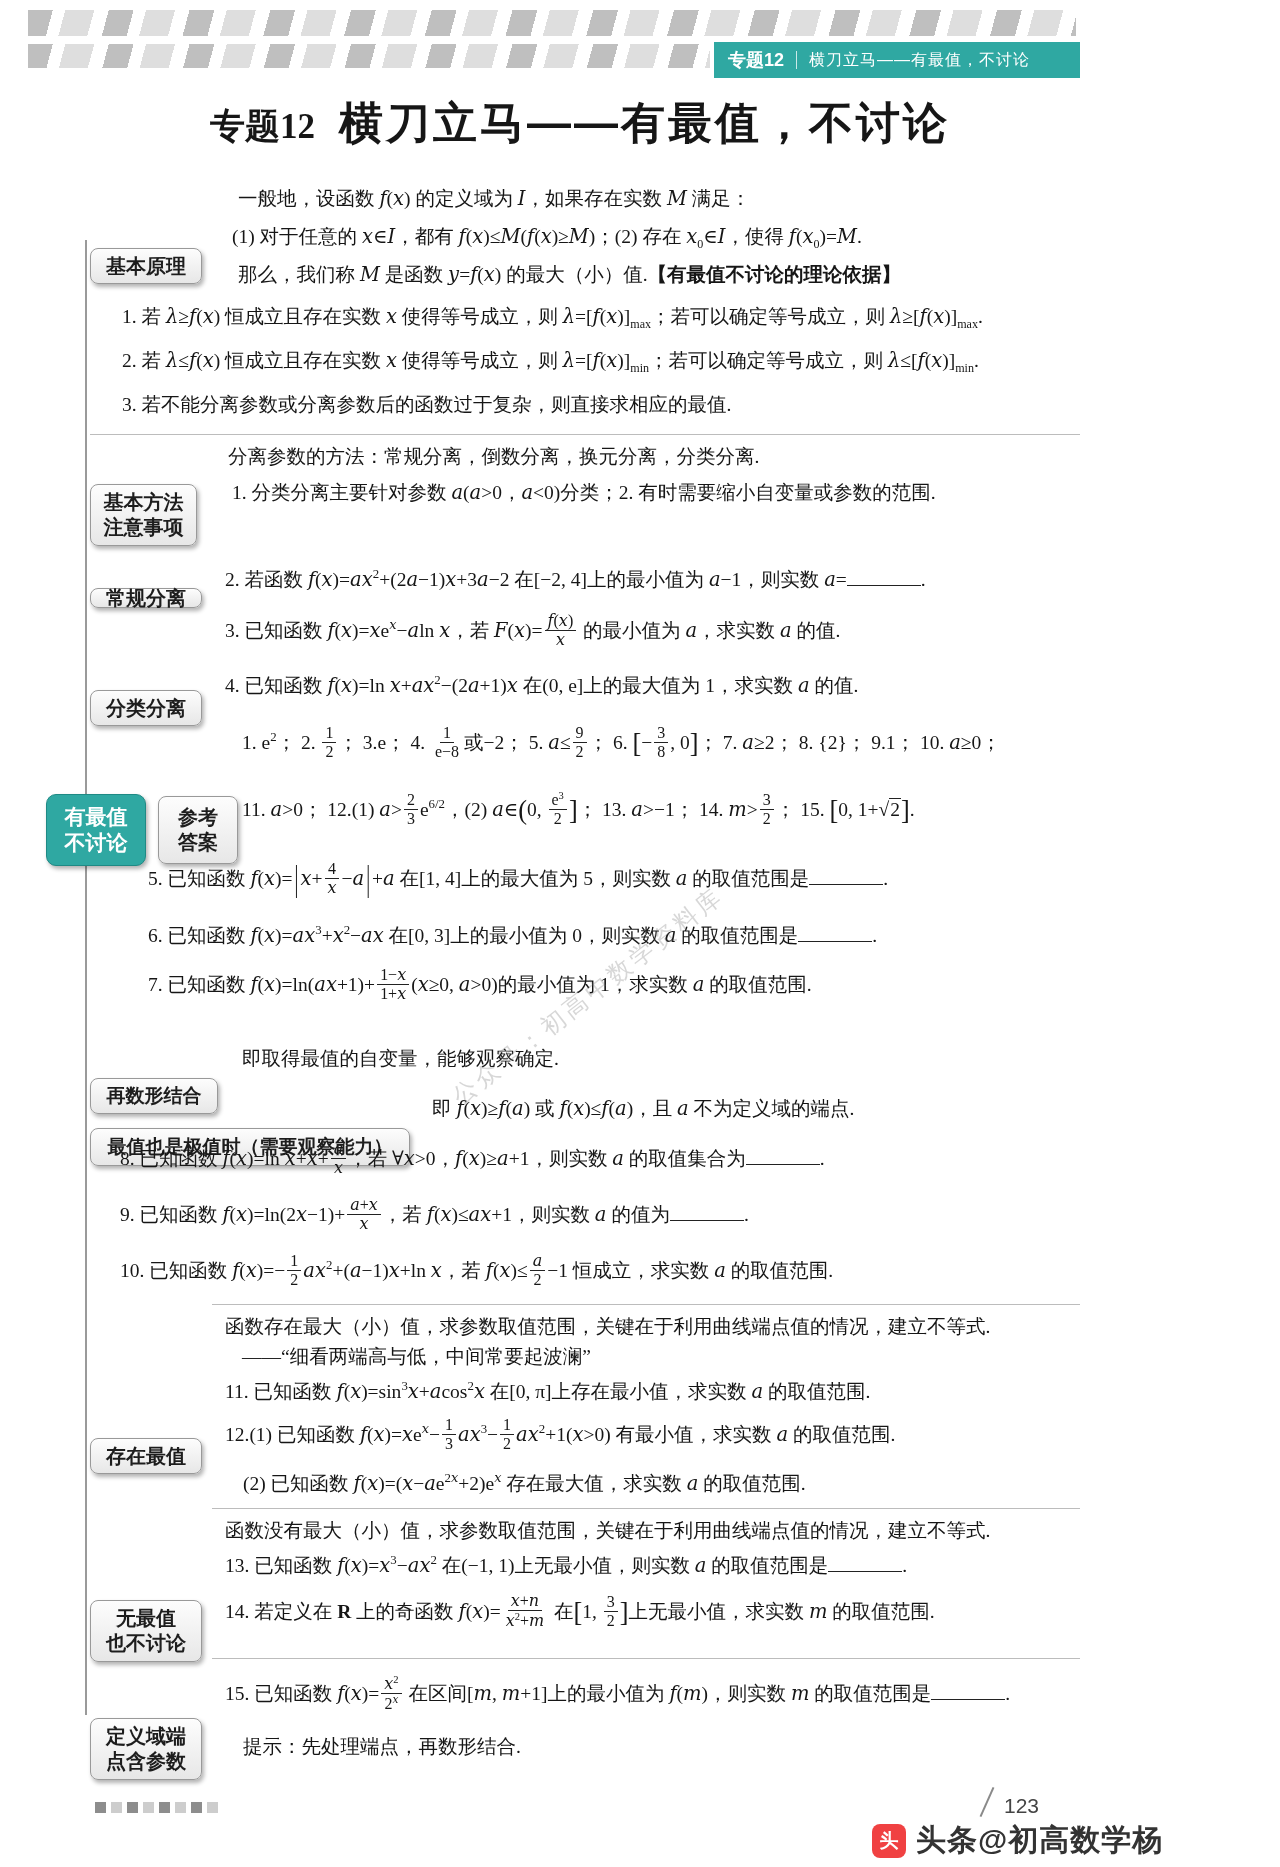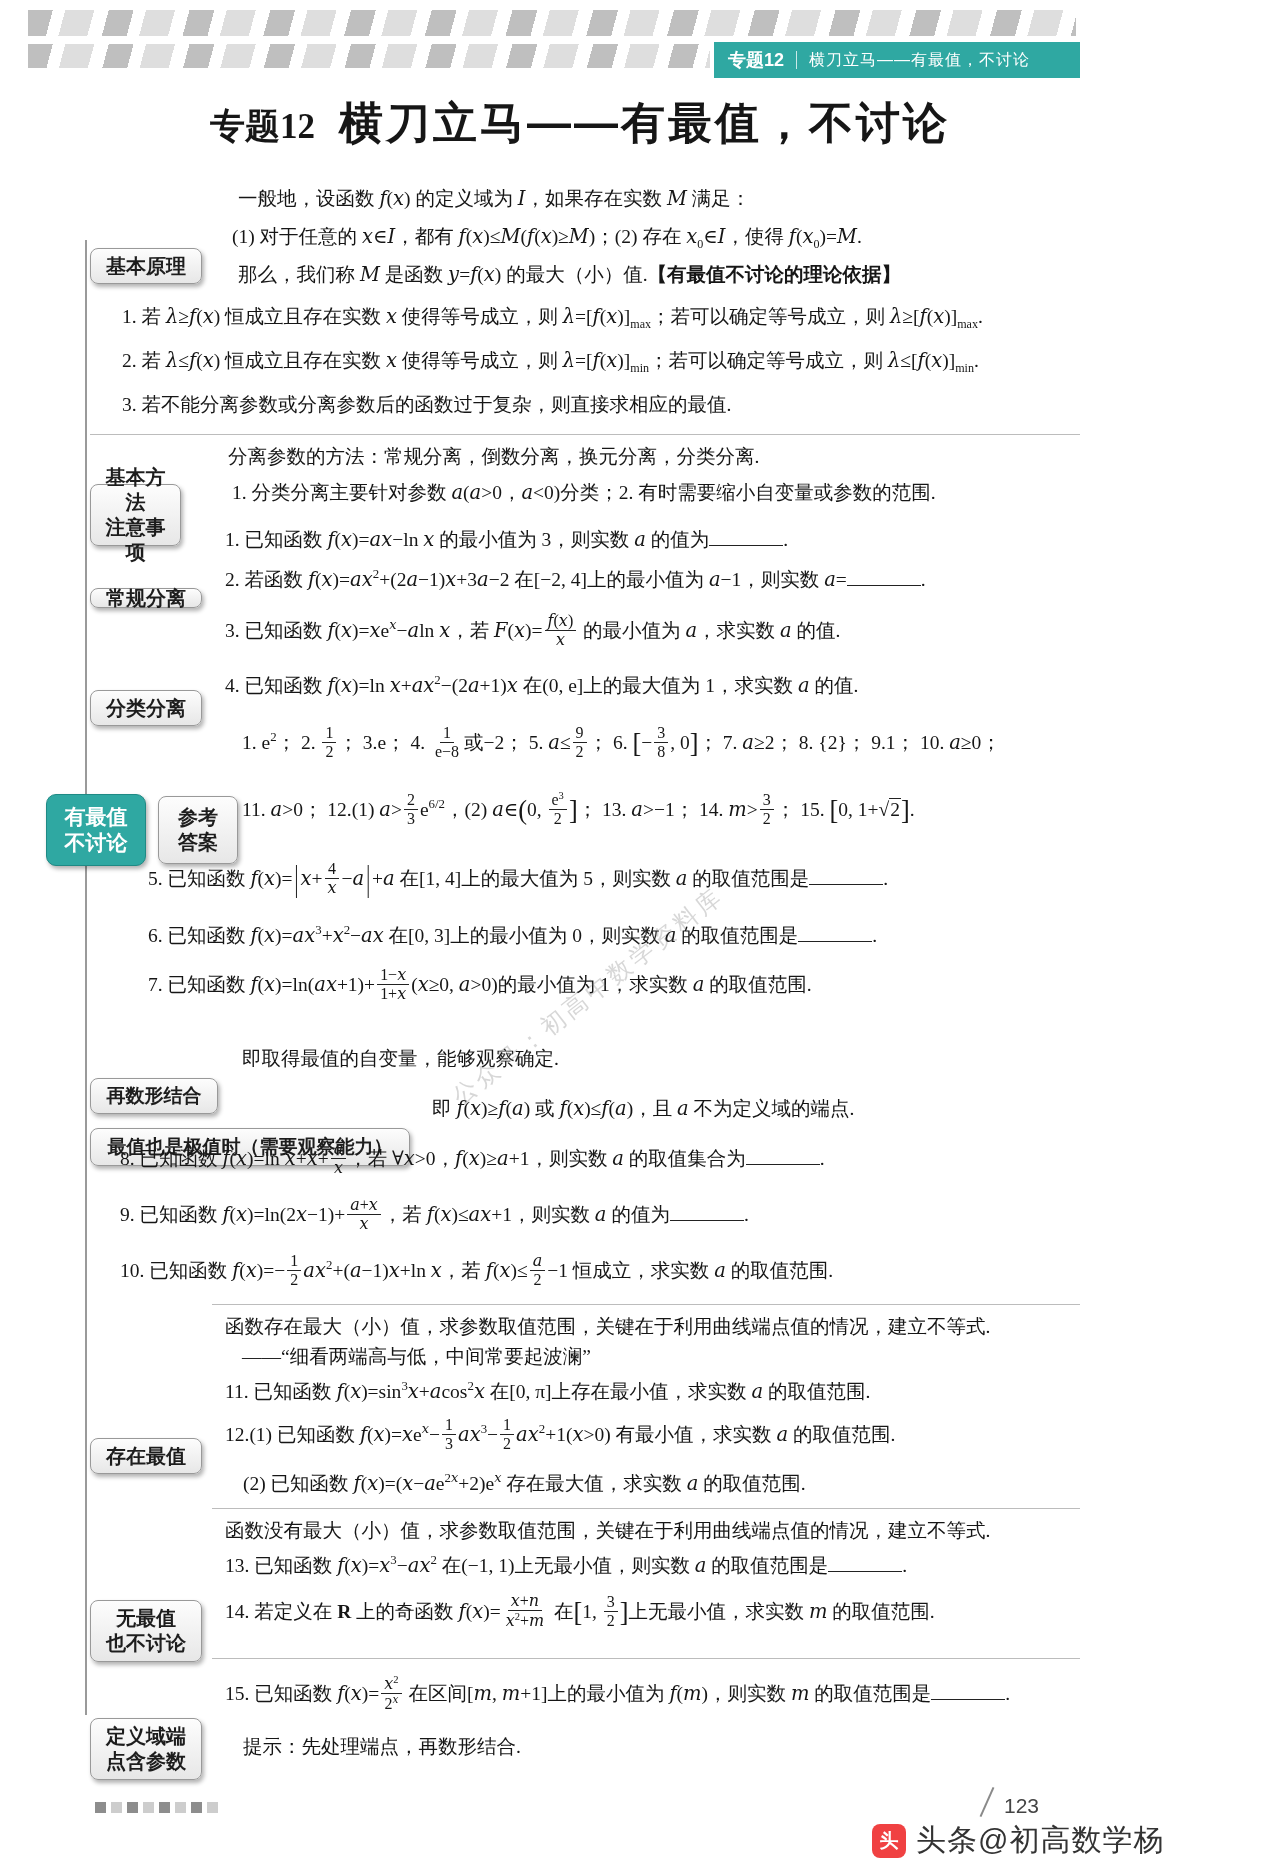--- a/index.html
+++ b/index.html
@@ -56,21 +56,21 @@
 
   .pgslash { position:absolute; top:1786px; left:986px; width:2px; height:32px; background:#8a8a8a;
              transform:rotate(24deg); }
   .pagenum { position:absolute; top:1794px; left:1004px; font-size:21px; color:#444;
              font-family:"Liberation Sans",sans-serif; }
 
   .credit { position:absolute; top:1820px; left:872px; display:flex; align-items:center; gap:10px;
             font-family:"Liberation Sans",sans-serif; }
   .credit .ticon { width:34px; height:34px; background:#f04142; border-radius:8px; color:#fff;
                    display:flex; align-items:center; justify-content:center; font-size:19px; font-weight:bold; }
-  .credit .ctext { font-size:30px; color:#333; letter-spacing:1px; }
+  .credit .ctext { font-size:30px; color:#333; letter-spacing:1px;font-weight:bold; }
 </style>
 </head>
 <body>
 
 <div class="page">
 
   <div class="stripes s1"></div>
   <div class="stripes s2"></div>
   <div class="tealbar">
     <span class="hb">专题12</span>
@@ -83,42 +83,41 @@
     <span class="t2">横刀立马——有最值，不讨论</span>
   </div>
 
   <div class="spine"></div>
   <div class="rule" style="top:434px;left:90px;width:990px;"></div>
   <div class="rule" style="top:1304px;left:212px;width:868px;"></div>
   <div class="rule" style="top:1508px;left:212px;width:868px;"></div>
   <div class="rule" style="top:1658px;left:212px;width:868px;"></div>
 
   <div class="node" style="top:206px;left:90px;width:112px;height:36px;">基本原理</div>
-  <div class="node" style="top:442px;left:90px;width:91px;height:62px;">基本方法<br>注意事项</div>
+  <div class="node" style="top:442px;left:90px;width:107px;height:62px;">基本方法<br>注意事项</div>
   <div class="node" style="top:546px;left:90px;width:112px;height:20px;">常规分离</div>
   <div class="node" style="top:648px;left:90px;width:112px;height:36px;">分类分离</div>
   <div class="node root" style="top:752px;left:46px;width:100px;height:72px;">有最值<br>不讨论</div>
   <div class="node" style="top:754px;left:158px;width:80px;height:68px;">参考<br>答案</div>
   <div class="node" style="top:1036px;left:90px;width:128px;height:36px;font-size:19px;">再数形结合</div>
   <div class="node" style="top:1086px;left:90px;width:320px;height:38px;font-size:19px;">最值也是极值时（需要观察能力）</div>
   <div class="node" style="top:1396px;left:90px;width:112px;height:36px;">存在最值</div>
   <div class="node" style="top:1558px;left:90px;width:112px;height:62px;">无最值<br>也不讨论</div>
   <div class="node" style="top:1676px;left:90px;width:112px;height:62px;">定义域端<br>点含参数</div>
 
   <p class="line" style="top:186px;left:238px;">一般地，设函数 <i>f</i>(<i>x</i>) 的定义域为 <i>I</i>，如果存在实数 <i>M</i> 满足：</p>
   <p class="line" style="top:224px;left:232px;">(1) 对于任意的 <i>x</i>∈<i>I</i>，都有 <i>f</i>(<i>x</i>)≤<i>M</i>(<i>f</i>(<i>x</i>)≥<i>M</i>)；(2) 存在 <i>x</i><sub>0</sub>∈<i>I</i>，使得 <i>f</i>(<i>x</i><sub>0</sub>)=<i>M</i>.</p>
   <p class="line" style="top:262px;left:238px;">那么，我们称 <i>M</i> 是函数 <i>y</i>=<i>f</i>(<i>x</i>) 的最大（小）值.<b>【有最值不讨论的理论依据】</b></p>
   <p class="line" style="top:304px;left:122px;">1. 若 <i>λ</i>≥<i>f</i>(<i>x</i>) 恒成立且存在实数 <i>x</i> 使得等号成立，则 <i>λ</i>=[<i>f</i>(<i>x</i>)]<sub>max</sub>；若可以确定等号成立，则 <i>λ</i>≥[<i>f</i>(<i>x</i>)]<sub>max</sub>.</p>
   <p class="line" style="top:348px;left:122px;">2. 若 <i>λ</i>≤<i>f</i>(<i>x</i>) 恒成立且存在实数 <i>x</i> 使得等号成立，则 <i>λ</i>=[<i>f</i>(<i>x</i>)]<sub>min</sub>；若可以确定等号成立，则 <i>λ</i>≤[<i>f</i>(<i>x</i>)]<sub>min</sub>.</p>
   <p class="line" style="top:392px;left:122px;">3. 若不能分离参数或分离参数后的函数过于复杂，则直接求相应的最值.</p>
 
   <p class="line" style="top:444px;left:228px;">分离参数的方法：常规分离，倒数分离，换元分离，分类分离.</p>
   <p class="line" style="top:480px;left:232px;">1. 分类分离主要针对参数 <i>a</i>(<i>a</i>&gt;0，<i>a</i>&lt;0)分类；2. 有时需要缩小自变量或参数的范围.</p>
 
-  <p class="line" style="top:527px;left:225px;">1. 已知函数 <i>f</i>(<i>x</i>)=<i>ax</i>−ln <i>x</i> 的最小值为 3，则实数 <i>a</i> 的值为<span class="blank"></span>.</p>
   <p class="line" style="top:566px;left:225px;">2. 若函数 <i>f</i>(<i>x</i>)=<i>ax</i><sup>2</sup>+(2<i>a</i>−1)<i>x</i>+3<i>a</i>−2 在[−2, 4]上的最小值为 <i>a</i>−1，则实数 <i>a</i>=<span class="blank"></span>.</p>
 
   <p class="line" style="top:614px;left:225px;">3. 已知函数 <i>f</i>(<i>x</i>)=<i>x</i>e<sup><i>x</i></sup>−<i>a</i>ln <i>x</i>，若 <i>F</i>(<i>x</i>)=<span class="fr">
         <span class="fn"><i>f</i>(<i>x</i>)</span>
         <span class="fd"><i>x</i></span>
       </span> 的最小值为 <i>a</i>，求实数 <i>a</i> 的值.</p>
   <p class="line" style="top:672px;left:225px;">4. 已知函数 <i>f</i>(<i>x</i>)=ln <i>x</i>+<i>ax</i><sup>2</sup>−(2<i>a</i>+1)<i>x</i> 在(0, e]上的最大值为 1，求实数 <i>a</i> 的值.</p>
 
   <p class="line" style="top:726px;left:242px;">1. e<sup>2</sup>；&nbsp;2. <span class="fr">
         <span class="fn">1</span>

